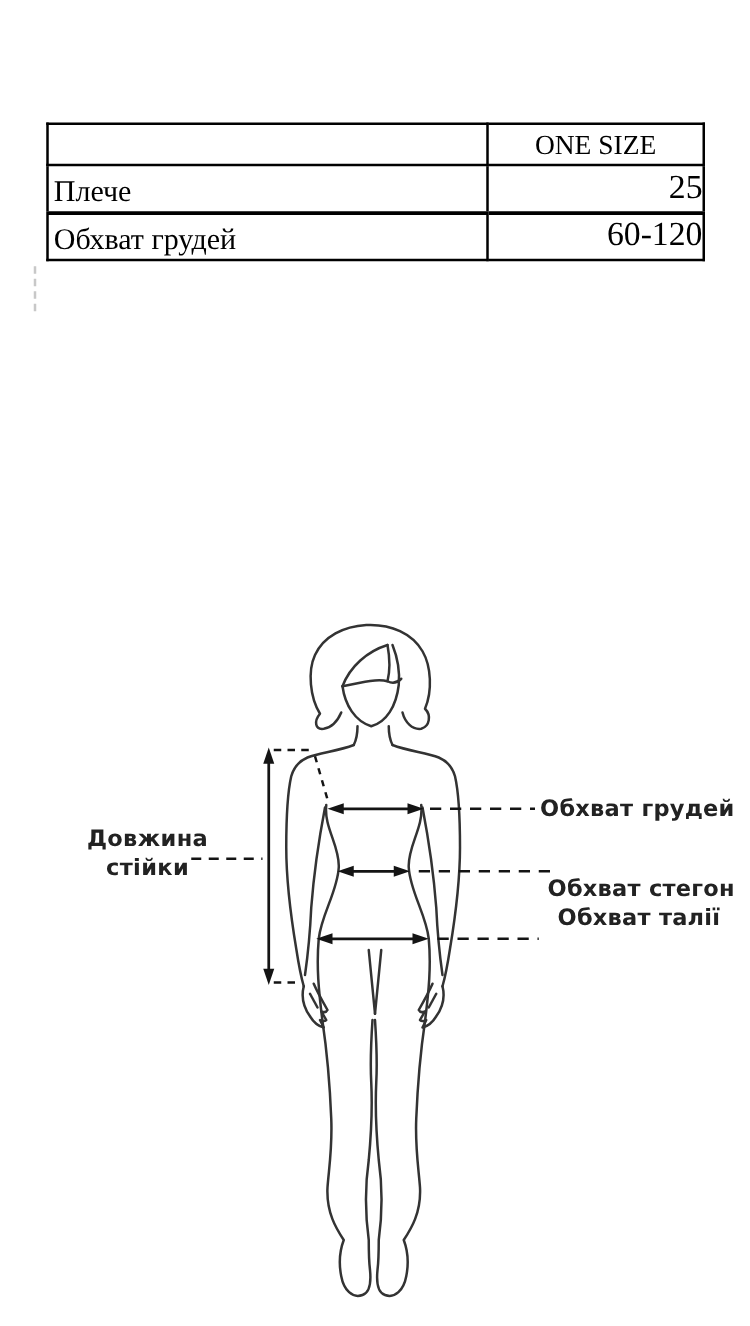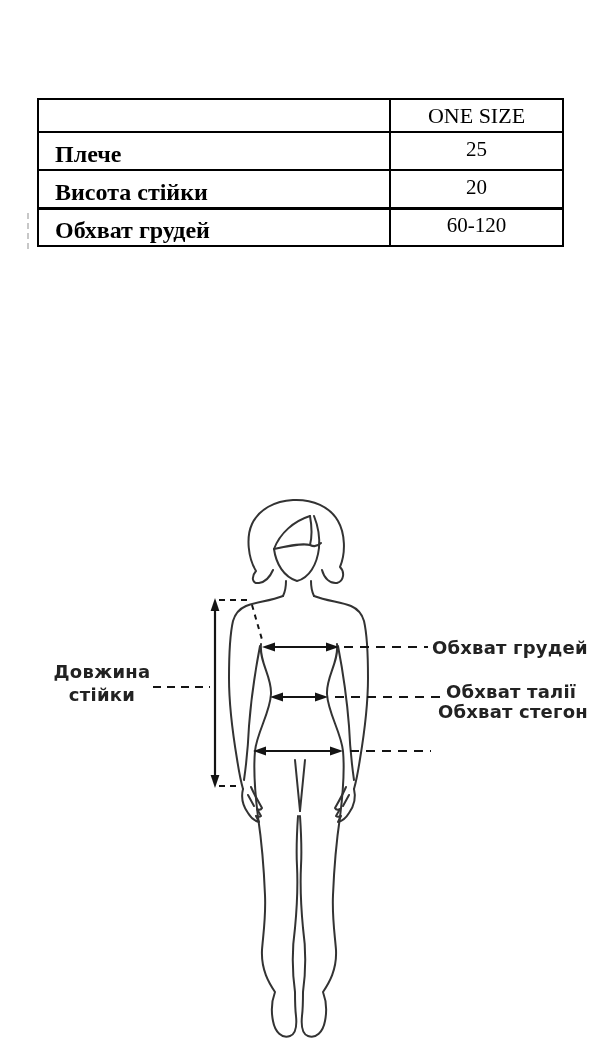--- a/index.html
+++ b/index.html
@@ -13,75 +13,71 @@
     border-collapse:collapse; table-layout:fixed;
     color:#000;
   }
   .size-table td { border:2px solid #000; overflow:hidden; background:#fff; }
   .col-label { width:352px; }
   .col-value { width:173px; }
   .size-table tr.hrow td { height:33px; }
   .size-table tr.drow td { height:38px; }
   td.lbl {
     font-family:"Liberation Serif", serif; font-size:24px;
-    vertical-align:bottom; padding:0 0 1px 16px; line-height:1.08;font-weight:bold;
+    vertical-align:bottom; padding:0 0 1px 4px; line-height:1.08;
   }
   td.val {
-    font-family:"Liberation Serif", serif; font-size:21px;
-    text-align:center; vertical-align:middle; padding-bottom:3px;
+    font-family:"Liberation Serif", serif; font-size:27px;
+    text-align:right; vertical-align:middle; padding-bottom:3px;
   }
   td.hval { font-size:22px; text-align:center; vertical-align:middle; }
   tr.thick td { border-top-width:3px; }
 
   
   .artifact {
     position:absolute; left:27px; top:213px; height:36px; width:0;
     border-left:2px dashed #c8c8c8;
   }
 
   
   .fig { position:absolute; left:0; top:0; width:600px; height:1061px; }
 
   .sleeve-label {
-    position:absolute; left:32px; top:660px; width:140px;
+    position:absolute; left:48px; top:660px; width:140px;
     text-align:center;
     font-family:"DejaVu Sans", sans-serif; font-weight:700;
     font-size:18px; line-height:23px; color:#222; letter-spacing:0.3px;
   }
   .m-label {
     position:absolute; white-space:nowrap;
     font-family:"DejaVu Sans", sans-serif; font-weight:700;
     font-size:18px; line-height:23px; color:#222; letter-spacing:0.2px;
   }
   .m-chest { left:432px; top:636px; }
-  .m-waist { left:446px; top:680px; }
+  .m-waist { left:446px; top:723px; }
   .m-hip   { left:438px; top:700px; }
 </style>
 </head>
 <body>
 
 <div class="page">
 
   <table class="size-table">
     <colgroup>
         <col class="col-label">
         <col class="col-value">
       </colgroup>
     <tbody>
       <tr class="hrow">
         <td class="lbl"></td>
         <td class="hval">ONE SIZE</td>
       </tr>
       <tr class="drow">
         <td class="lbl">Плече</td>
         <td class="val">25</td>
-      </tr>
-      <tr class="drow">
-        <td class="lbl">Висота стійки</td>
-        <td class="val">20</td>
       </tr>
       <tr class="drow thick">
         <td class="lbl">Обхват грудей</td>
         <td class="val">60-120</td>
       </tr>
     </tbody>
   </table>
 
   <div class="artifact"></div>
 

